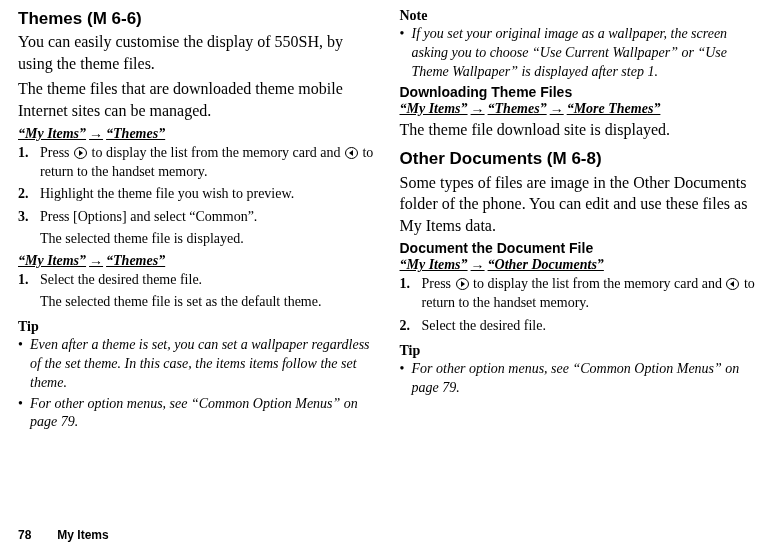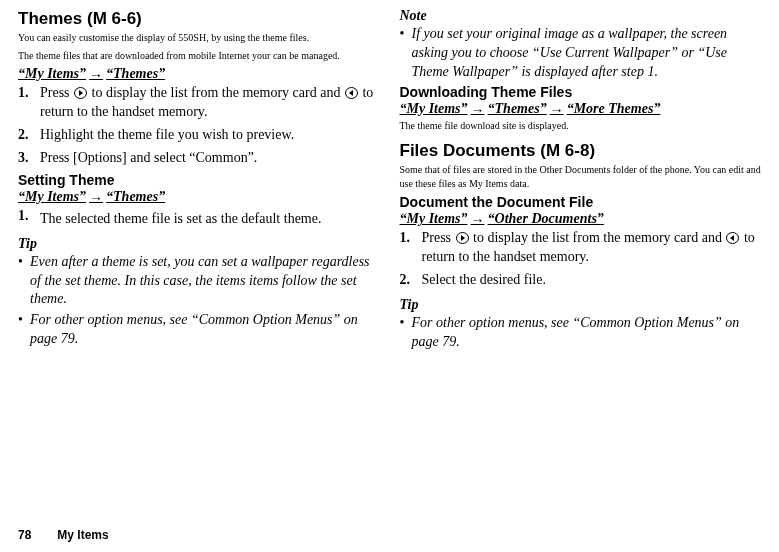--- a/index.html
+++ b/index.html
@@ -28,21 +28,21 @@
       line-height: 1.25;
       margin-bottom: 2px;
     }
     .h-sub {
       font-family: Arial, Helvetica, sans-serif;
       font-weight: bold;
       font-size: 14px;
       margin-bottom: 1px;
     }
     .body-text {
-      font-size: 10px;
+      font-size: 16px;
       line-height: 1.35;
       margin-bottom: 4px;
     }
     .path {
       font-style: italic;
       font-weight: bold;
       font-size: 14px;
       margin-bottom: 2px;
       text-decoration: underline;
     }
@@ -65,21 +65,20 @@
       width: 22px;
       flex-shrink: 0;
     }
     .li-body {
       flex: 1;
     }
     .li-sub {
       margin-top: 3px;
     }
     .tipnote-head {
-      font-style: italic;
       font-weight: bold;
       font-size: 14px;
       margin-top: 7px;
       margin-bottom: 1px;
     }
     ul.bullets {
       list-style: none;
       padding: 0;
     }
     ul.bullets li {
@@ -117,21 +116,21 @@
 </head>
 <body>
 
 <div class="content">
 
   <div class="col">
     <div class="h-main">
       <span>Themes</span><span> (M 6-6)</span>
     </div>
     <div class="body-text">You can easily customise the display of 550SH, by using the theme files.</div>
-    <div class="body-text">The theme files that are downloaded from mobile Internet your can be managed.</div>
+    <div class="body-text">The theme files that are downloaded theme mobile Internet sites can be managed.</div>
 
     <div class="path">
       <span>“My Items”</span><span class="arrow">→</span><span>“Themes”</span>
     </div>
 
     <ol>
       <li>
         <span class="li-num">1.</span>
         <span class="li-body">
           <span>Press </span><svg class="key-icon" width="13" height="12" viewBox="0 0 13 12">
@@ -144,32 +143,33 @@
         </span>
       </li>
       <li>
         <span class="li-num">2.</span>
         <span class="li-body">Highlight the theme file you wish to preview.</span>
       </li>
       <li>
         <span class="li-num">3.</span>
         <span class="li-body">
           <span>Press [Options] and select “Common”.</span>
+          <div class="li-sub">The selected theme file is displayed.</div>
         </span>
       </li>
     </ol>
 
-    <div class="h-sub">Setting Theme</div>
     <div class="path">
       <span>“My Items”</span><span class="arrow">→</span><span>“Themes”</span>
     </div>
     <ol>
       <li>
         <span class="li-num">1.</span>
         <span class="li-body">
+          <span>Select the desired theme file.</span>
           <div class="li-sub">The selected theme file is set as the default theme.</div>
         </span>
       </li>
     </ol>
 
     <div class="tipnote-head">Tip</div>
     <ul class="bullets">
       <li>
         <span class="bul">•</span>
         <span class="bul-body">Even after a theme is set, you can set a wallpaper regardless of the set theme. In this case, the items items follow the set theme.</span>
@@ -190,23 +190,23 @@
       </li>
     </ul>
 
     <div class="h-sub">Downloading Theme Files</div>
     <div class="path">
       <span>“My Items”</span><span class="arrow">→</span><span>“Themes”</span><span class="arrow">→</span><span>“More Themes”</span>
     </div>
     <div class="body-text">The theme file download site is displayed.</div>
 
     <div class="h-main" style="margin-top:8px">
-      <span>Files Documents</span><span> (M 6-8)</span>
-    </div>
-    <div class="body-text">Some that of files are stored in the Other Documents folder of the phone. You can edit and use these files as My Items data.</div>
+      <span>Other Documents</span><span> (M 6-8)</span>
+    </div>
+    <div class="body-text">Some types of files are image in the Other Documents folder of the phone. You can edit and use these files as My Items data.</div>
 
     <div class="h-sub">Document the Document File</div>
     <div class="path">
       <span>“My Items”</span><span class="arrow">→</span><span>“Other Documents”</span>
     </div>
     <ol>
       <li>
         <span class="li-num">1.</span>
         <span class="li-body">
           <span>Press </span><svg class="key-icon" width="13" height="12" viewBox="0 0 13 12">

